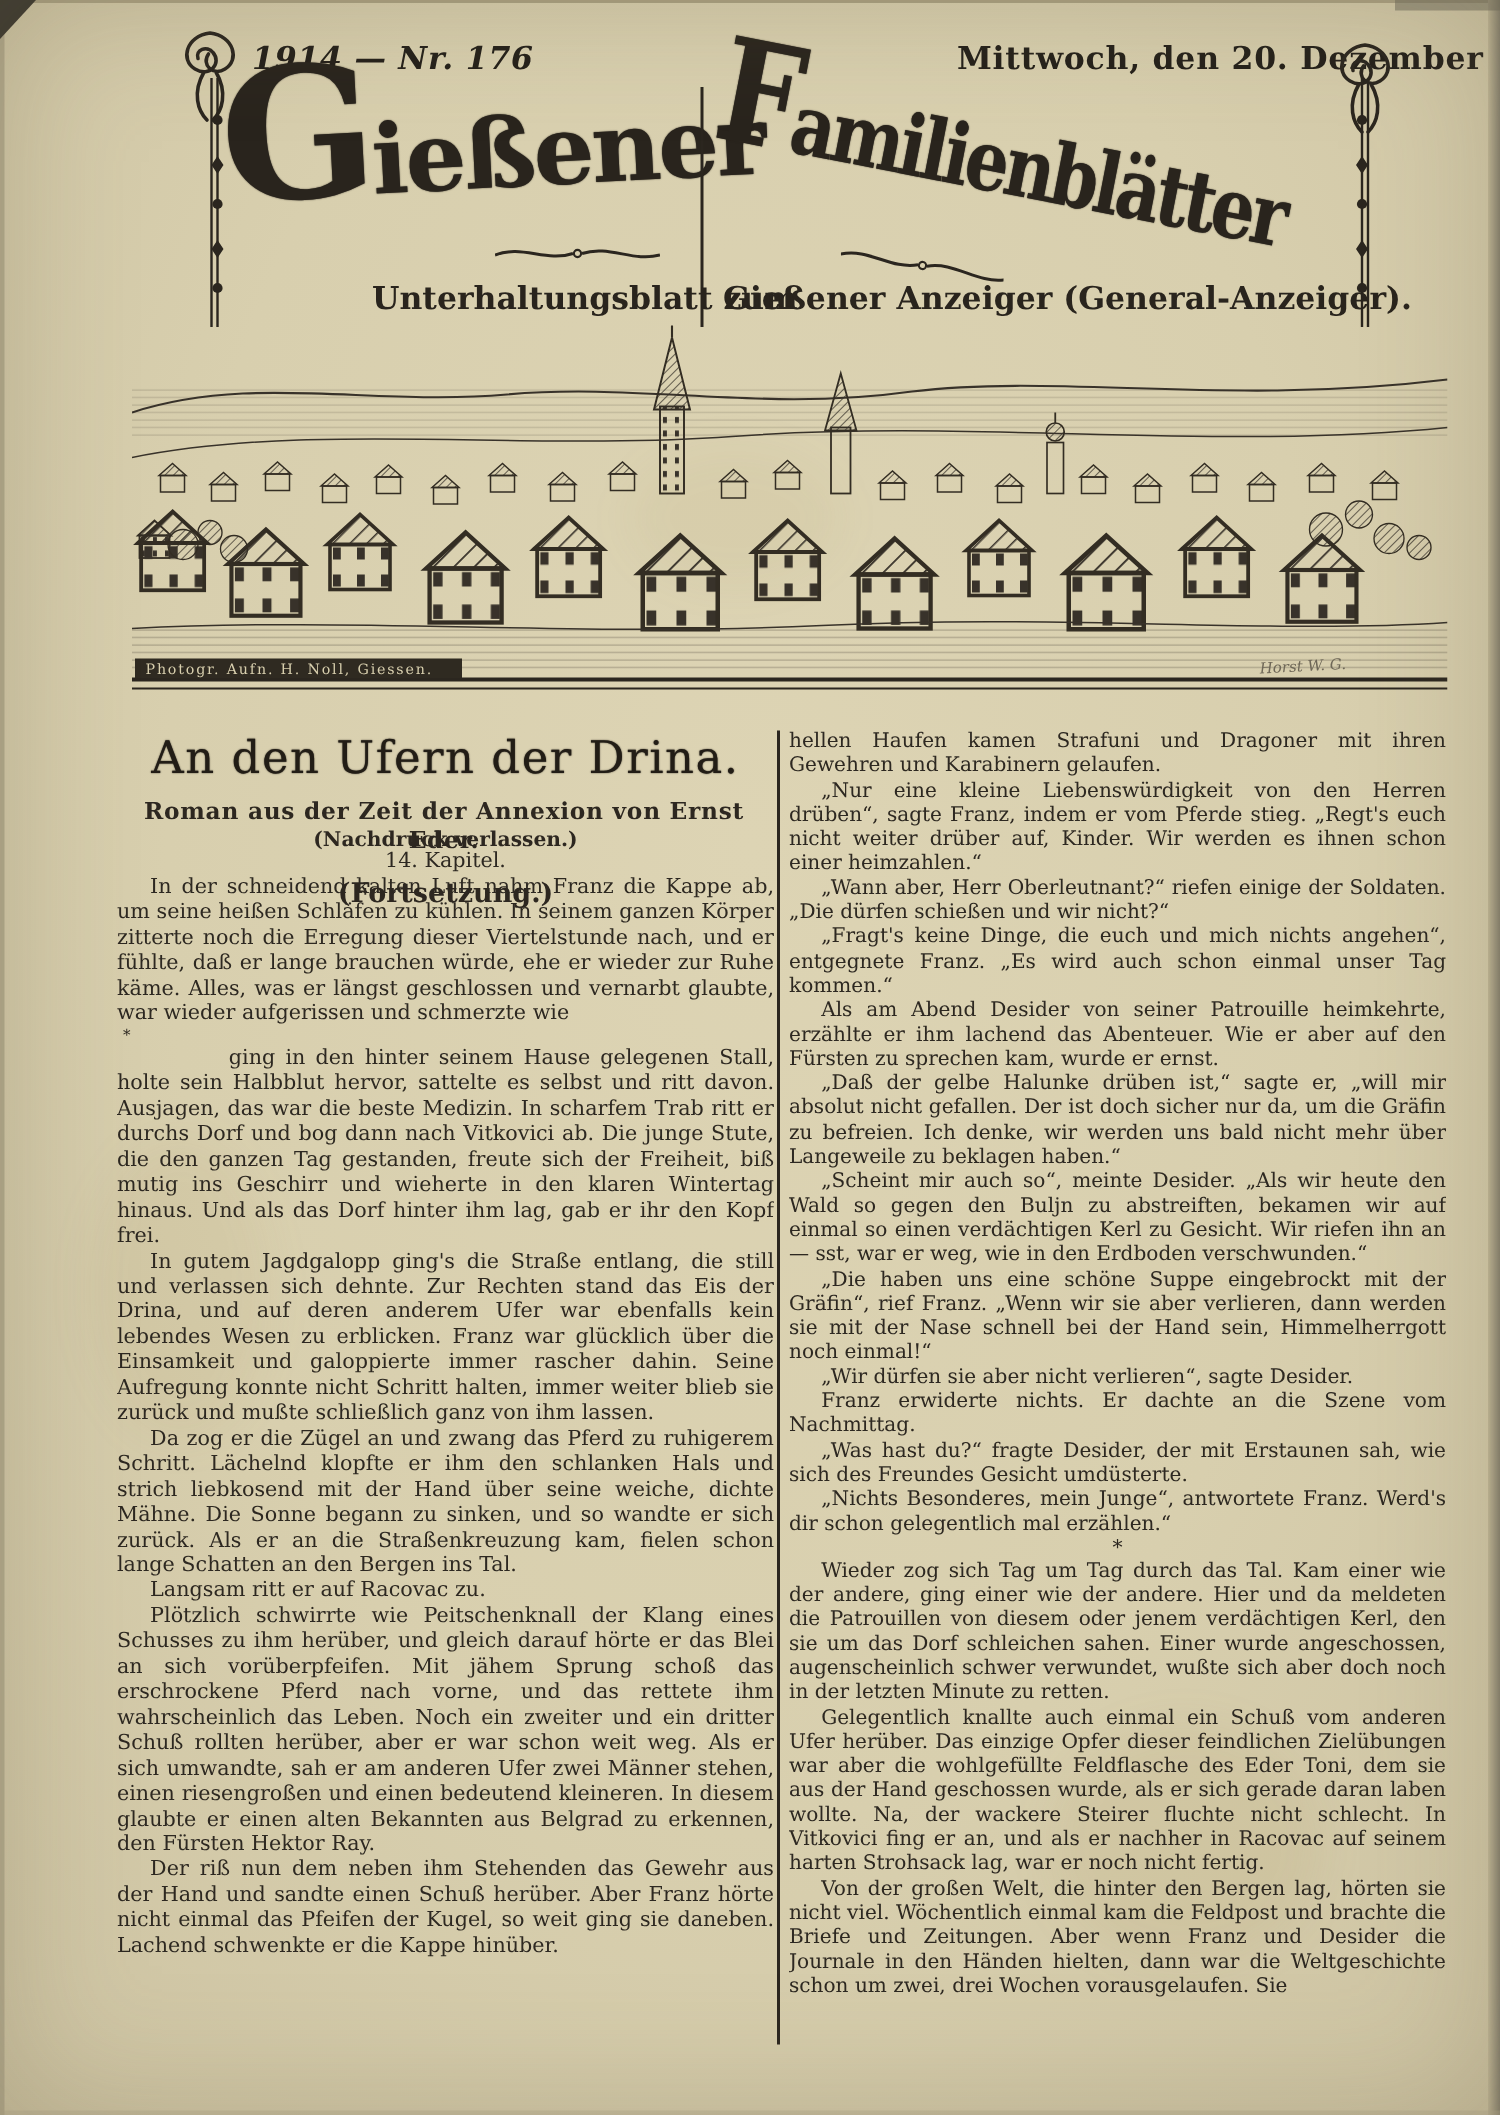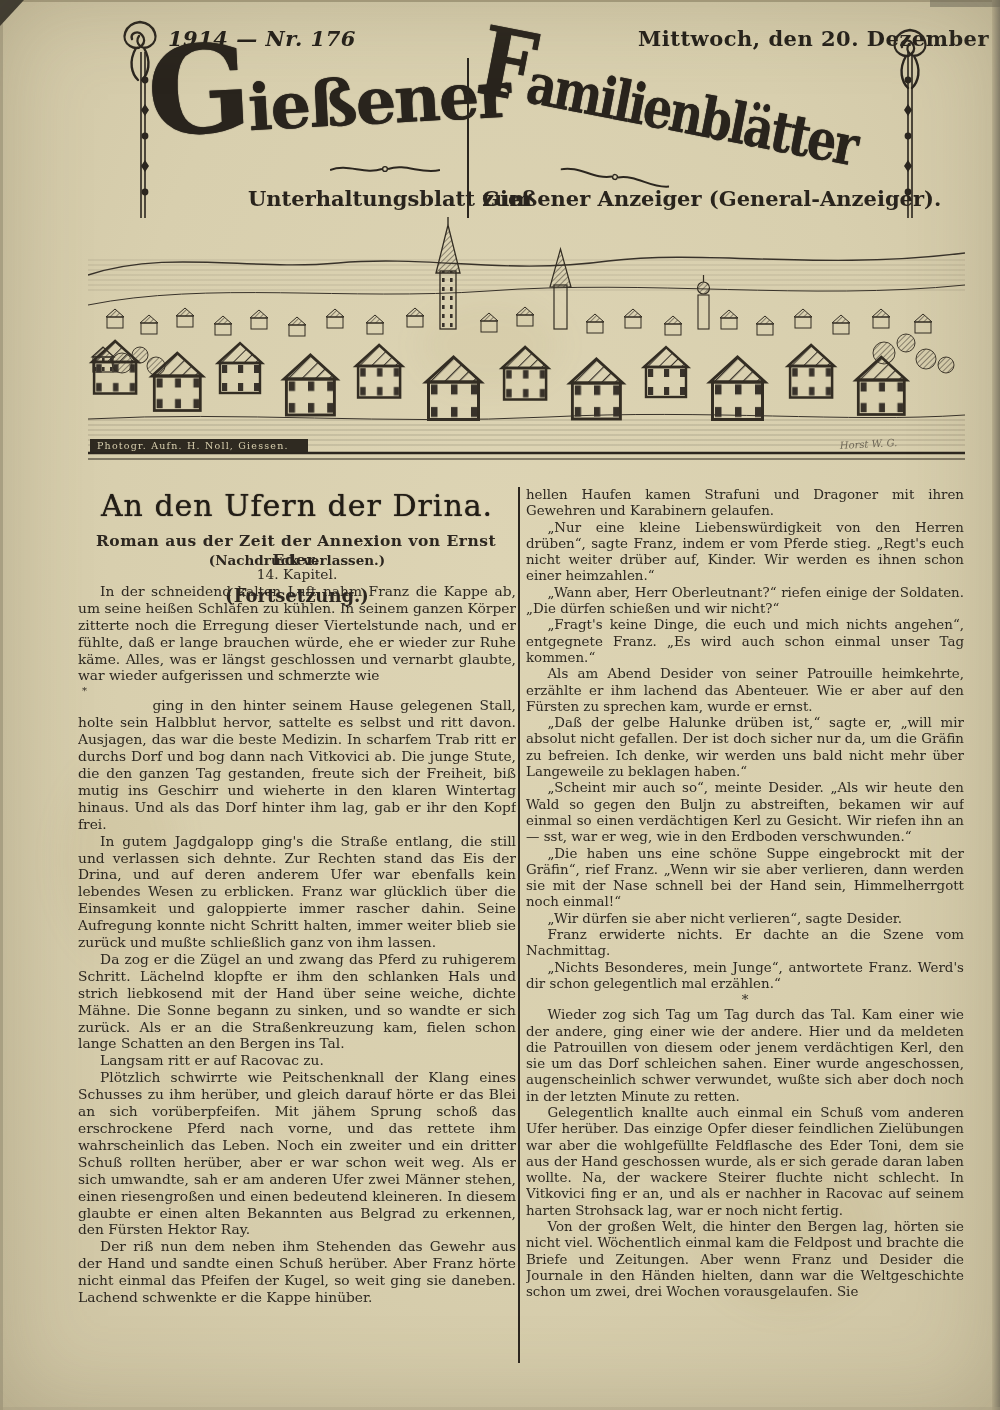--- a/index.html
+++ b/index.html
@@ -268,20 +268,21 @@
       <p class="para noindent">hellen Haufen kamen Strafuni und Dragoner mit ihren Gewehren und Karabinern gelaufen.</p>
       <p class="para indent">„Nur eine kleine Liebenswürdigkeit von den Herren drüben“, sagte Franz, indem er vom Pferde stieg. „Regt's euch nicht weiter drüber auf, Kinder. Wir werden es ihnen schon einer heimzahlen.“</p>
       <p class="para indent">„Wann aber, Herr Oberleutnant?“ riefen einige der Soldaten. „Die dürfen schießen und wir nicht?“</p>
       <p class="para indent">„Fragt's keine Dinge, die euch und mich nichts angehen“, entgegnete Franz. „Es wird auch schon einmal unser Tag kommen.“</p>
       <p class="para indent">Als am Abend Desider von seiner Patrouille heimkehrte, erzählte er ihm lachend das Abenteuer. Wie er aber auf den Fürsten zu sprechen kam, wurde er ernst.</p>
       <p class="para indent">„Daß der gelbe Halunke drüben ist,“ sagte er, „will mir absolut nicht gefallen. Der ist doch sicher nur da, um die Gräfin zu befreien. Ich denke, wir werden uns bald nicht mehr über Langeweile zu beklagen haben.“</p>
       <p class="para indent">„Scheint mir auch so“, meinte Desider. „Als wir heute den Wald so gegen den Buljn zu abstreiften, bekamen wir auf einmal so einen verdächtigen Kerl zu Gesicht. Wir riefen ihn an — sst, war er weg, wie in den Erdboden verschwunden.“</p>
       <p class="para indent">„Die haben uns eine schöne Suppe eingebrockt mit der Gräfin“, rief Franz. „Wenn wir sie aber verlieren, dann werden sie mit der Nase schnell bei der Hand sein, Himmelherrgott noch einmal!“</p>
       <p class="para indent">„Wir dürfen sie aber nicht verlieren“, sagte Desider.</p>
       <p class="para indent">Franz erwiderte nichts. Er dachte an die Szene vom Nachmittag.</p>
+      <p class="para indent">„Was hast du?“ fragte Desider, der mit Erstaunen sah, wie sich des Freundes Gesicht umdüsterte.</p>
       <p class="para indent">„Nichts Besonderes, mein Junge“, antwortete Franz. Werd's dir schon gelegentlich mal erzählen.“</p>
       <p class="para star">*</p>
       <p class="para indent">Wieder zog sich Tag um Tag durch das Tal. Kam einer wie der andere, ging einer wie der andere. Hier und da meldeten die Patrouillen von diesem oder jenem verdächtigen Kerl, den sie um das Dorf schleichen sahen. Einer wurde angeschossen, augenscheinlich schwer verwundet, wußte sich aber doch noch in der letzten Minute zu retten.</p>
       <p class="para indent">Gelegentlich knallte auch einmal ein Schuß vom anderen Ufer herüber. Das einzige Opfer dieser feindlichen Zielübungen war aber die wohlgefüllte Feldflasche des Eder Toni, dem sie aus der Hand geschossen wurde, als er sich gerade daran laben wollte. Na, der wackere Steirer fluchte nicht schlecht. In Vitkovici fing er an, und als er nachher in Racovac auf seinem harten Strohsack lag, war er noch nicht fertig.</p>
       <p class="para indent">Von der großen Welt, die hinter den Bergen lag, hörten sie nicht viel. Wöchentlich einmal kam die Feldpost und brachte die Briefe und Zeitungen. Aber wenn Franz und Desider die Journale in den Händen hielten, dann war die Weltgeschichte schon um zwei, drei Wochen vorausgelaufen. Sie</p>
     </div>
 
   <div class="vignette"></div>
 </div>
 

